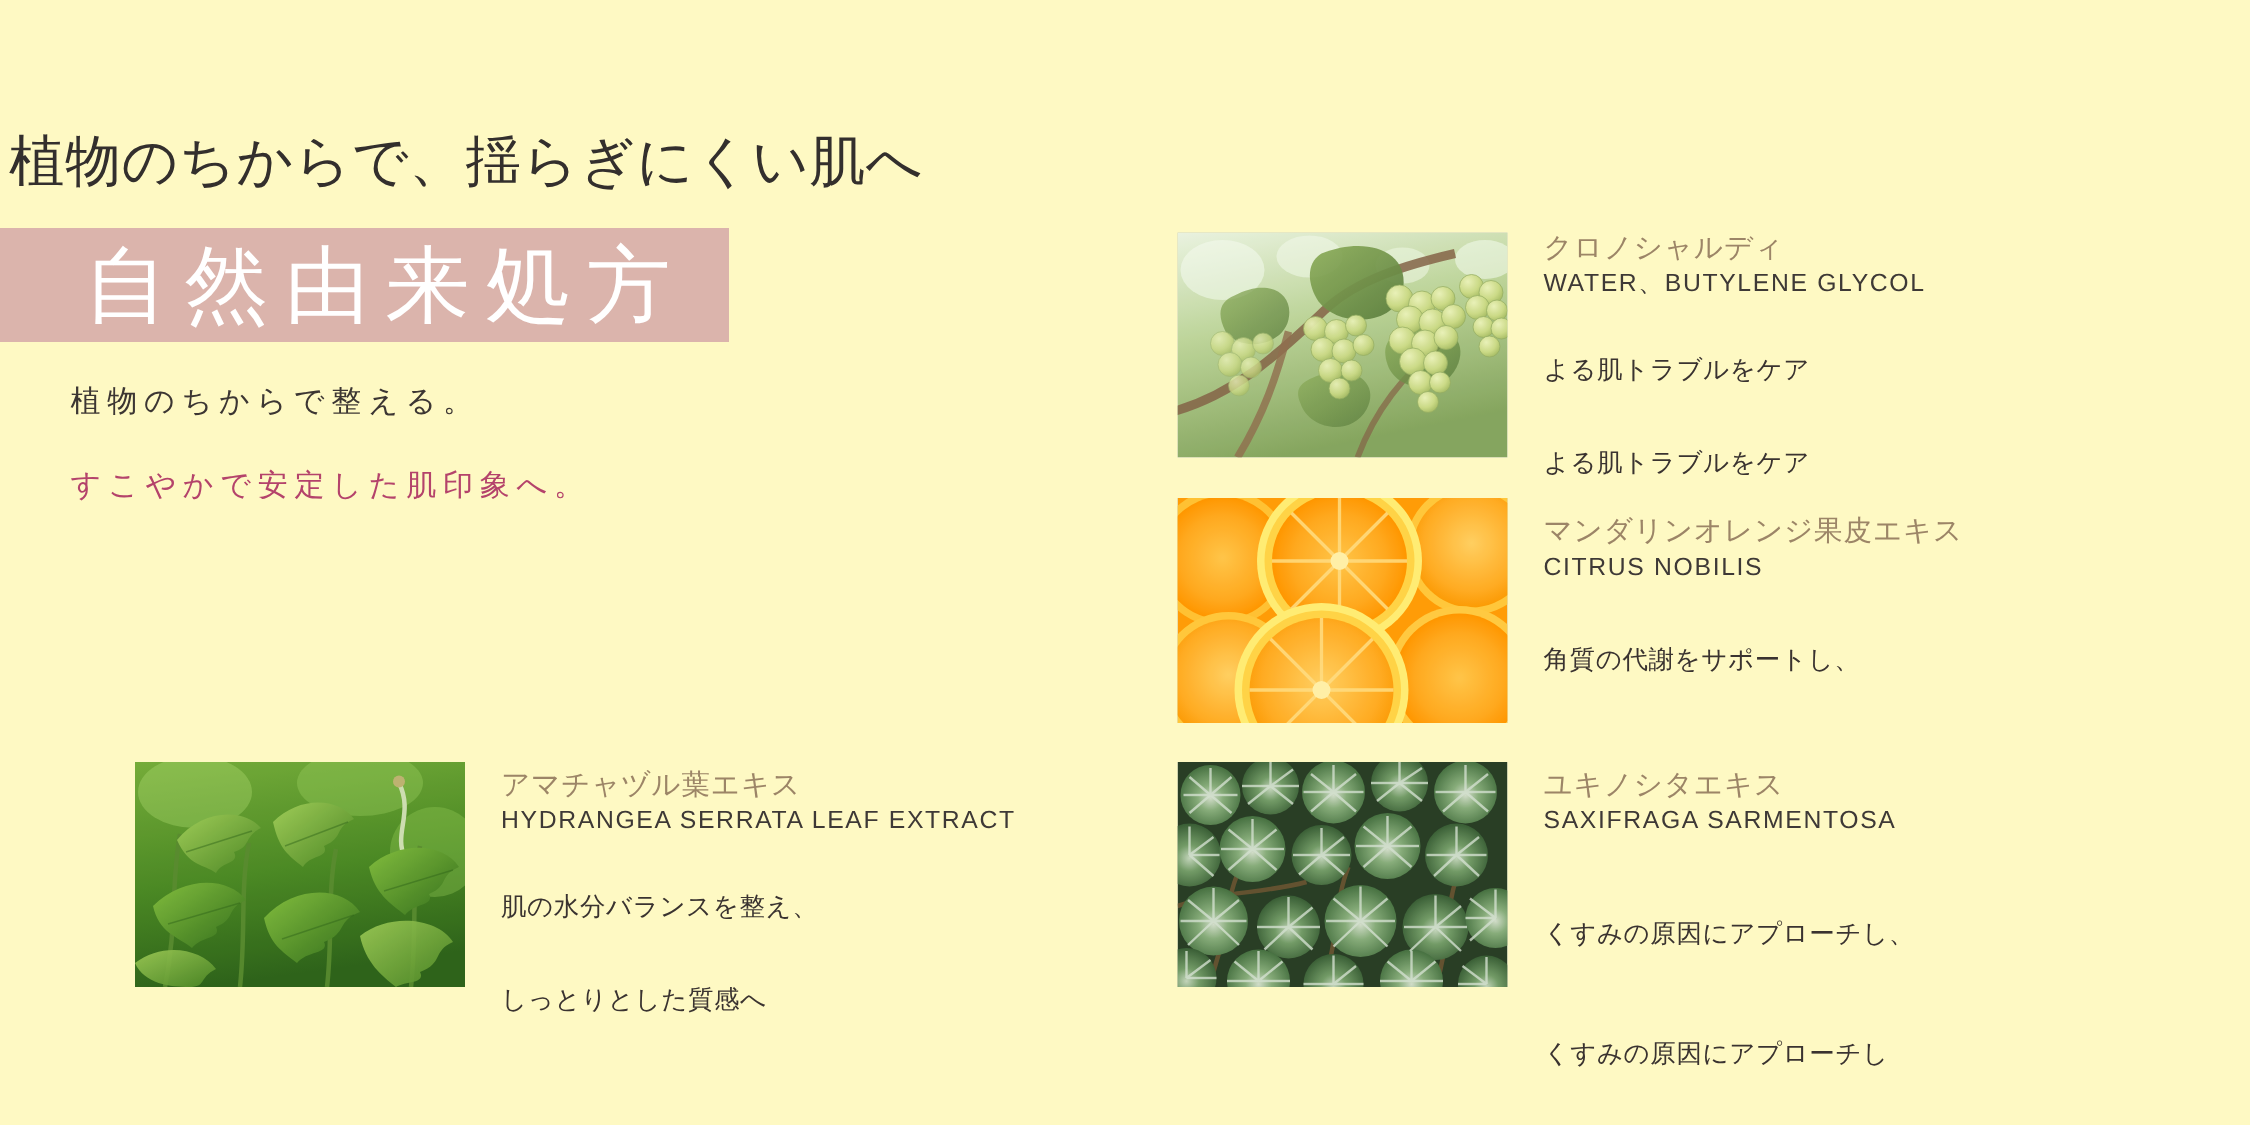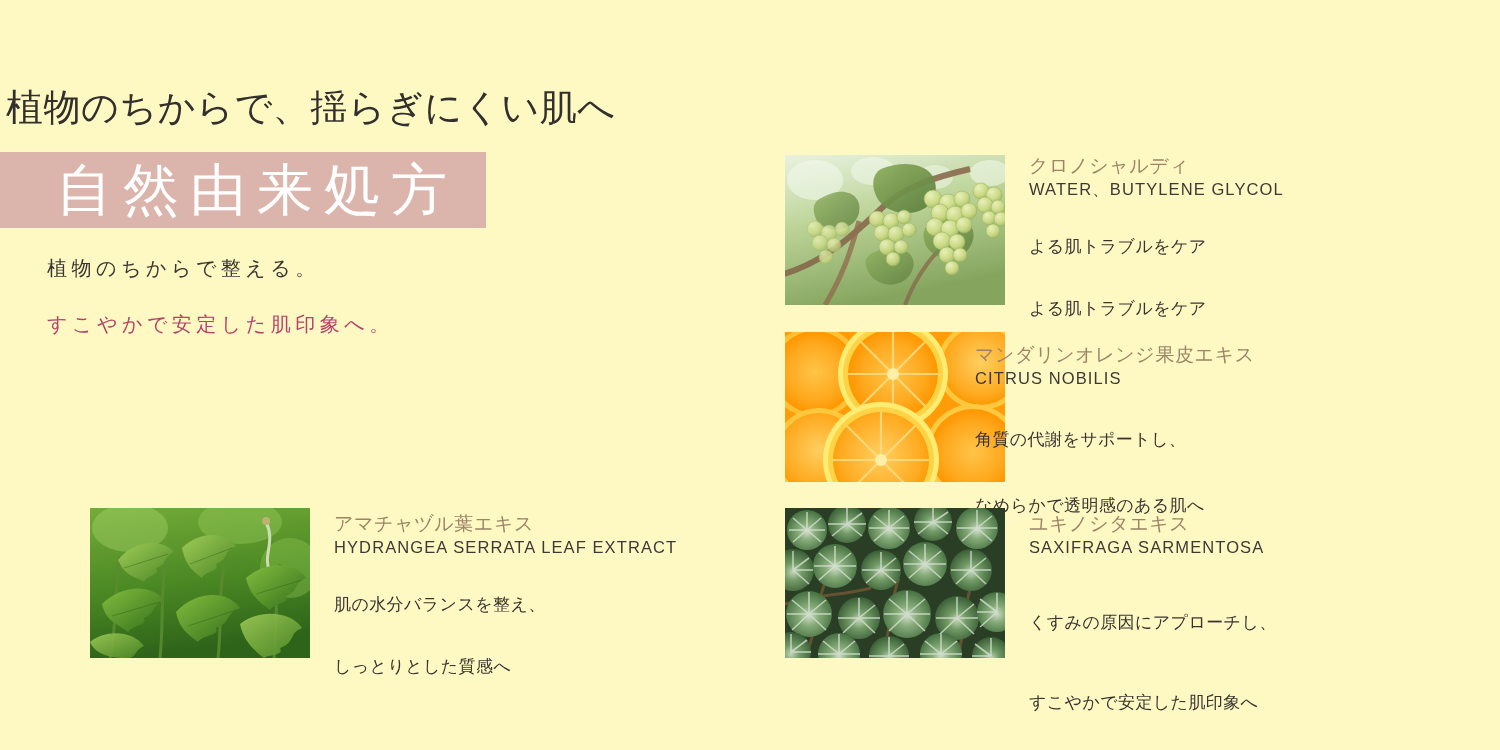--- a/index.html
+++ b/index.html
@@ -121,21 +121,21 @@
     white-space: nowrap;
   }
 
   
   #card-chronoshardy .card-photo { left: 785px; top: 155px; }
   #card-chronoshardy .card-text  { left: 1029px; top: 155px; width: 470px; }
   #card-chronoshardy .ing-desc   { margin-top: 30px; }
 
   
   #card-mandarin .card-photo { left: 785px; top: 332px; }
-  #card-mandarin .card-text  { left: 975px; top: 344px; width: 470px; }
+  #card-mandarin .card-text  { left: 1029px; top: 344px; width: 470px; }
   #card-mandarin .ing-desc   { margin-top: 34px; }
 
   
   #card-jiaogulan .card-photo { left: 90px; top: 508px; }
   #card-jiaogulan .card-text  { left: 334px; top: 513px; width: 430px; }
   #card-jiaogulan .ing-desc   { margin-top: 30px; }
 
   
   #card-saxifraga .card-photo { left: 785px; top: 508px; }
   #card-saxifraga .card-text  { left: 1029px; top: 513px; width: 430px; }
@@ -313,21 +313,20 @@
           </g>
           <circle cx="96" cy="128" r="6" fill="#fff3b0"></circle>
         </g>
         <rect width="220" height="150" fill="#ffb300" opacity="0.05"></rect>
       </svg>
     </div>
     <div class="card-text">
       <p class="ing-name">マンダリンオレンジ果皮エキス</p>
       <p class="ing-inci">CITRUS NOBILIS</p>
       <p class="ing-desc">角質の代謝をサポートし、</p>
-      <p class="ing-desc">なめらかで透明感のある肌へ</p>
     </div>
   </div>
 
   <div class="card" id="card-jiaogulan">
     <div class="card-photo">
       <svg class="photo-inner" viewBox="0 0 220 150" preserveAspectRatio="xMidYMid slice" aria-hidden="true">
         <defs>
           <linearGradient id="jbg" x1="0" y1="0" x2="0.2" y2="1">
             <stop offset="0%" stop-color="#7bb23c"></stop>
             <stop offset="55%" stop-color="#4e8c25"></stop>
@@ -636,17 +635,17 @@
               <path d="M6 144 L26 144"></path>
           </g>
         </g>
         <rect width="220" height="150" fill="#1d3a1a" opacity="0.07"></rect>
       </svg>
     </div>
     <div class="card-text">
       <p class="ing-name">ユキノシタエキス</p>
       <p class="ing-inci">SAXIFRAGA SARMENTOSA</p>
       <p class="ing-desc">くすみの原因にアプローチし、</p>
-      <p class="ing-desc">すこやかで安定した肌印象へ</p>
+      <p class="ing-desc">くすみの原因にアプローチし</p>
     </div>
   </div>
 
 </div>
 
 </body></html>

